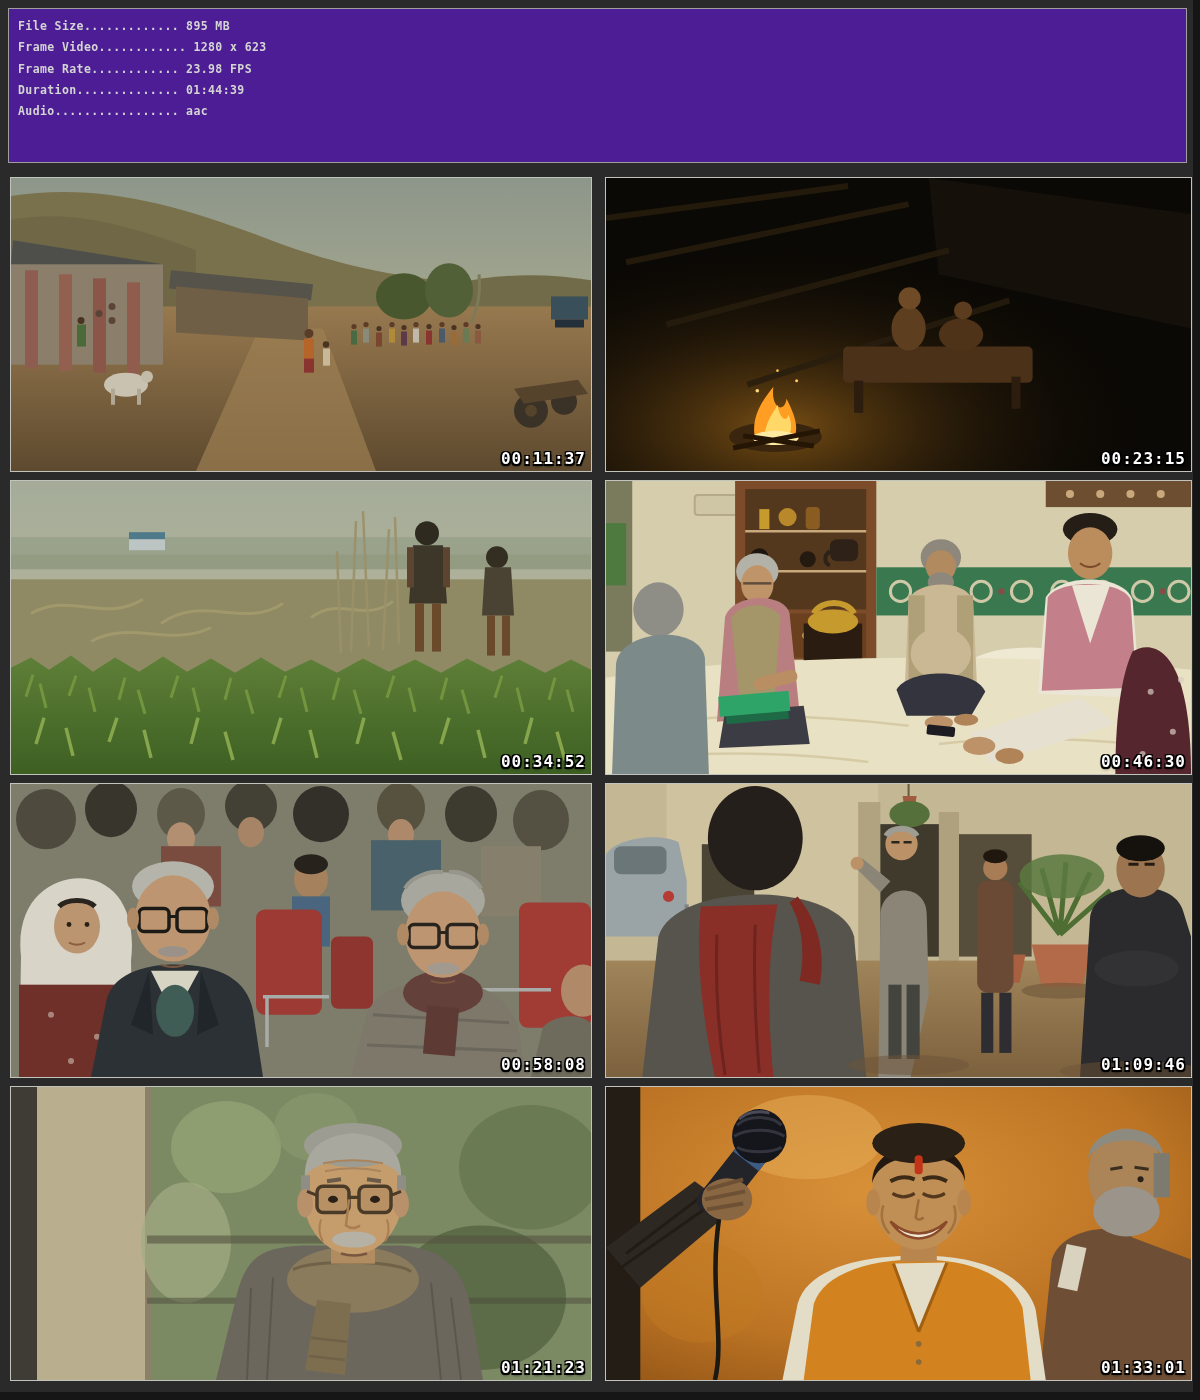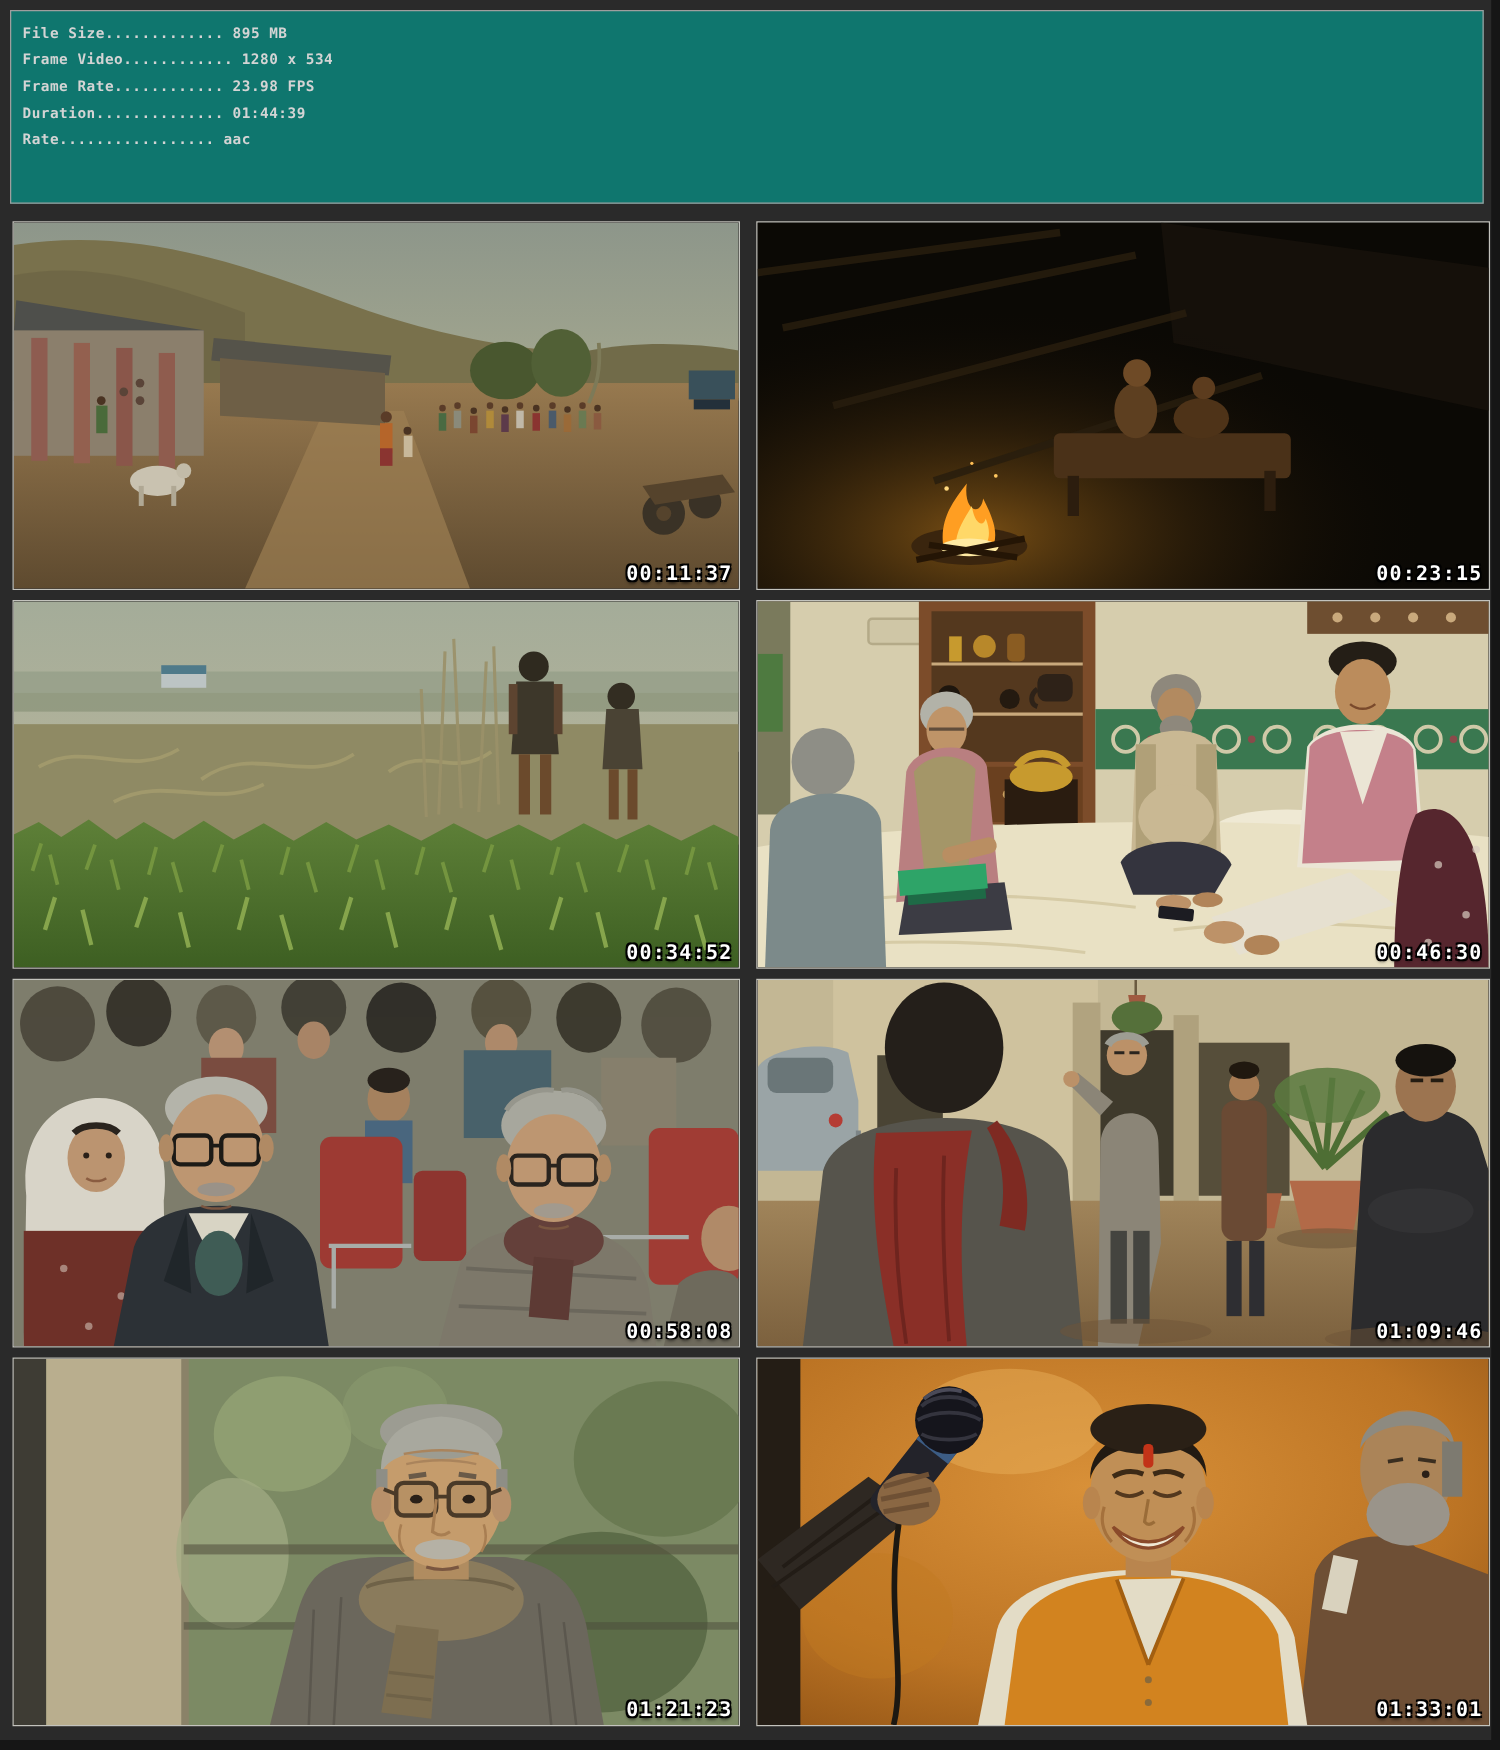--- a/index.html
+++ b/index.html
@@ -12,21 +12,21 @@
   .page{
     position:relative;
     width:1193px;height:1392px;
     background:#2a2a2a;
   }
   
   .info-box{
     position:absolute;left:8px;top:8px;
     width:1179px;height:155px;
     box-sizing:border-box;
-    background:#0f766e;
+    background:#4c1d95;
     border:1px solid #9e9e9e;
     padding:7px 0 0 9px;
   }
   .info-row{
     font-size:11.5px;
     font-weight:bold;
     line-height:21.3px;
     letter-spacing:0.4px;
     color:#d4d4d4;
     white-space:pre;
@@ -55,24 +55,24 @@
     text-shadow:-1.5px -1.5px 0 #000,1.5px -1.5px 0 #000,-1.5px 1.5px 0 #000,1.5px 1.5px 0 #000,0 2px 3px rgba(0,0,0,.85);
   }
 </style>
 </head>
 <body>
 
 <div class="page">
 
   <div class="info-box">
     <div class="info-row"><span>File Size</span><span>.............</span><span class="val">895 MB</span></div>
-    <div class="info-row"><span>Frame Video</span><span>............</span><span class="val">1280 x 534</span></div>
+    <div class="info-row"><span>Frame Video</span><span>............</span><span class="val">1280 x 623</span></div>
     <div class="info-row"><span>Frame Rate</span><span>............</span><span class="val">23.98 FPS</span></div>
     <div class="info-row"><span>Duration</span><span>..............</span><span class="val">01:44:39</span></div>
-    <div class="info-row"><span>Rate</span><span>.................</span><span class="val">aac</span></div>
+    <div class="info-row"><span>Audio</span><span>.................</span><span class="val">aac</span></div>
   </div>
 
   <div class="grid">
 
     <figure class="shot">
       <svg viewBox="0 0 580 292" preserveAspectRatio="none" aria-hidden="true">
         <defs>
           <linearGradient id="s1sky" x1="0" y1="0" x2="0" y2="1">
               <stop offset="0" stop-color="#8d968a"></stop>
               <stop offset="1" stop-color="#a5a88f"></stop>

